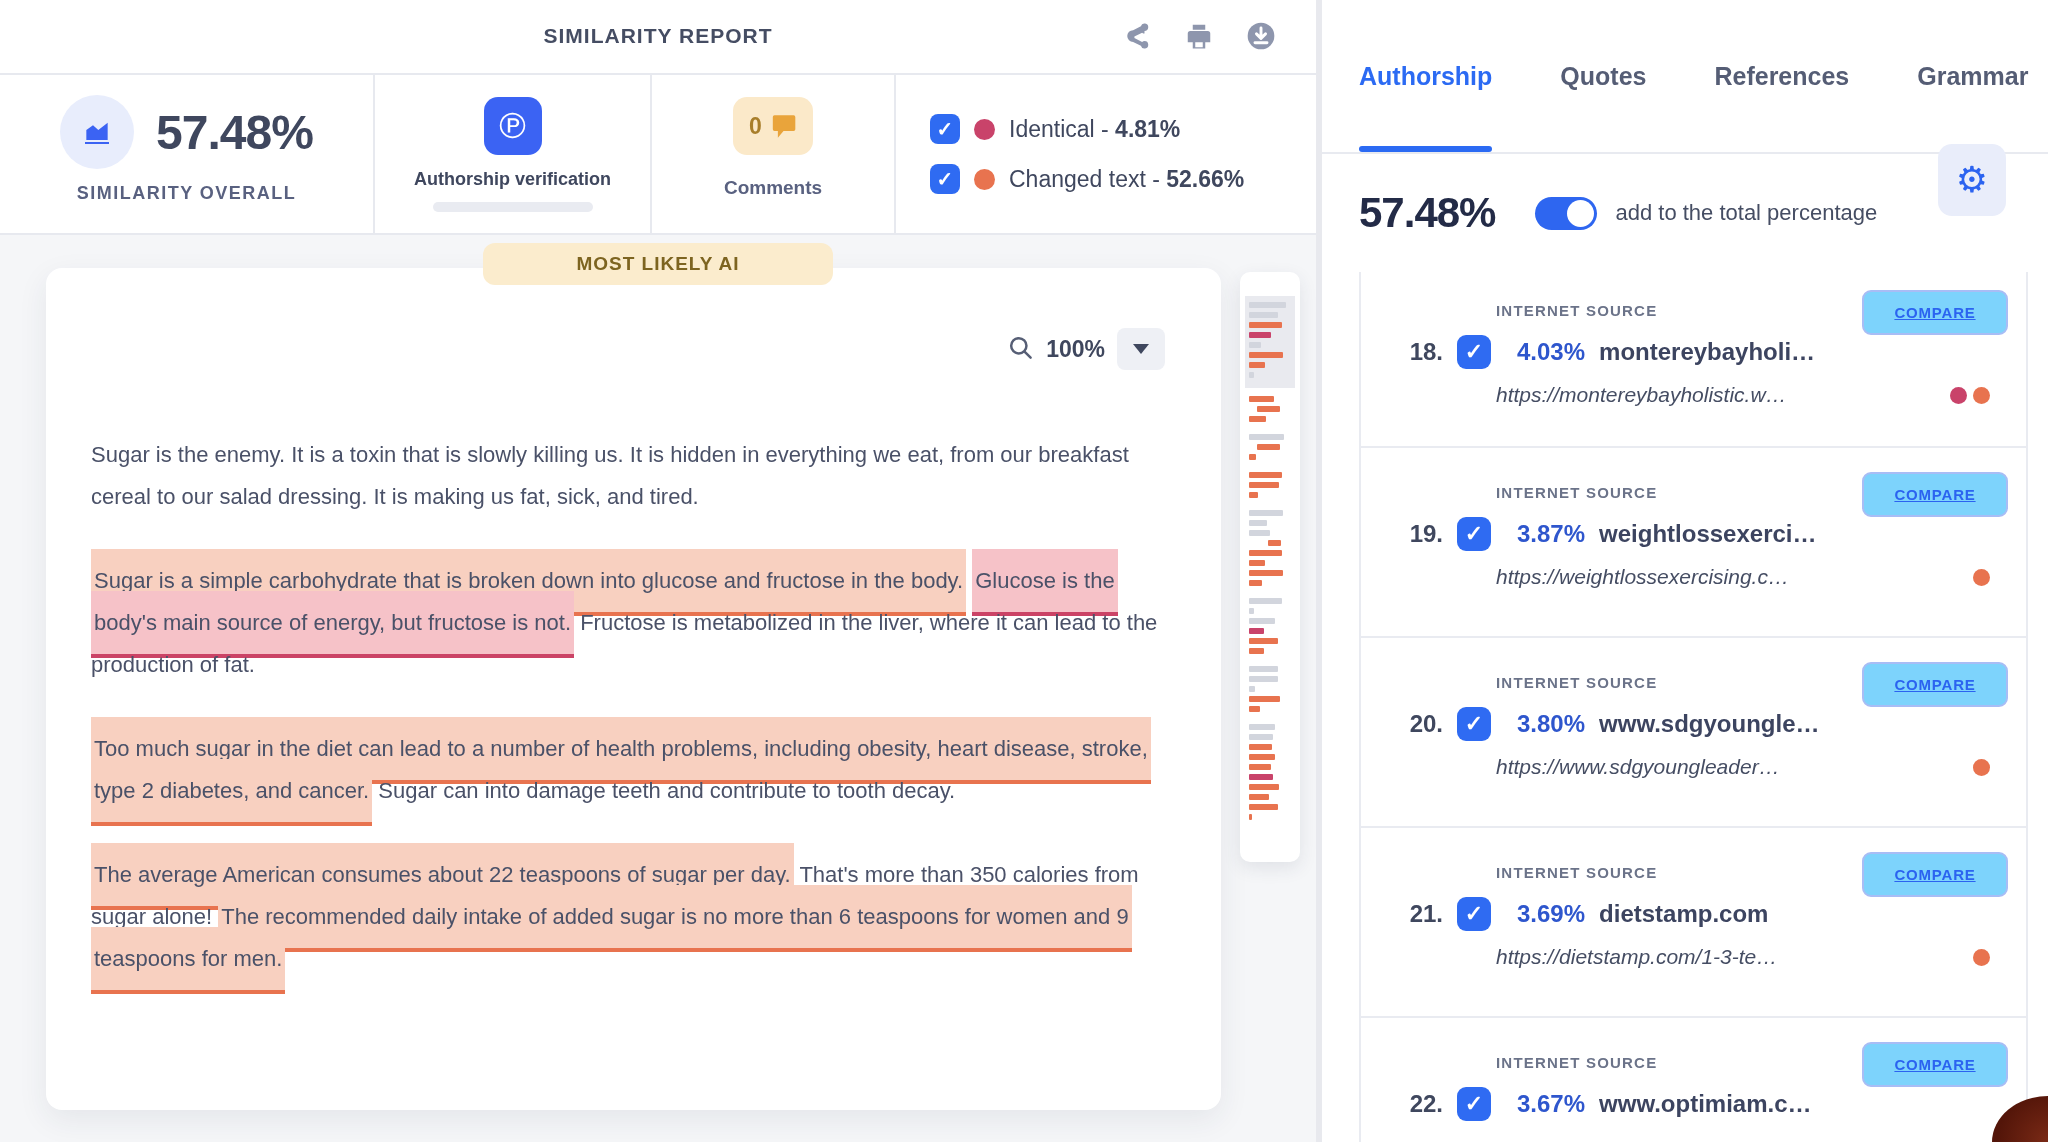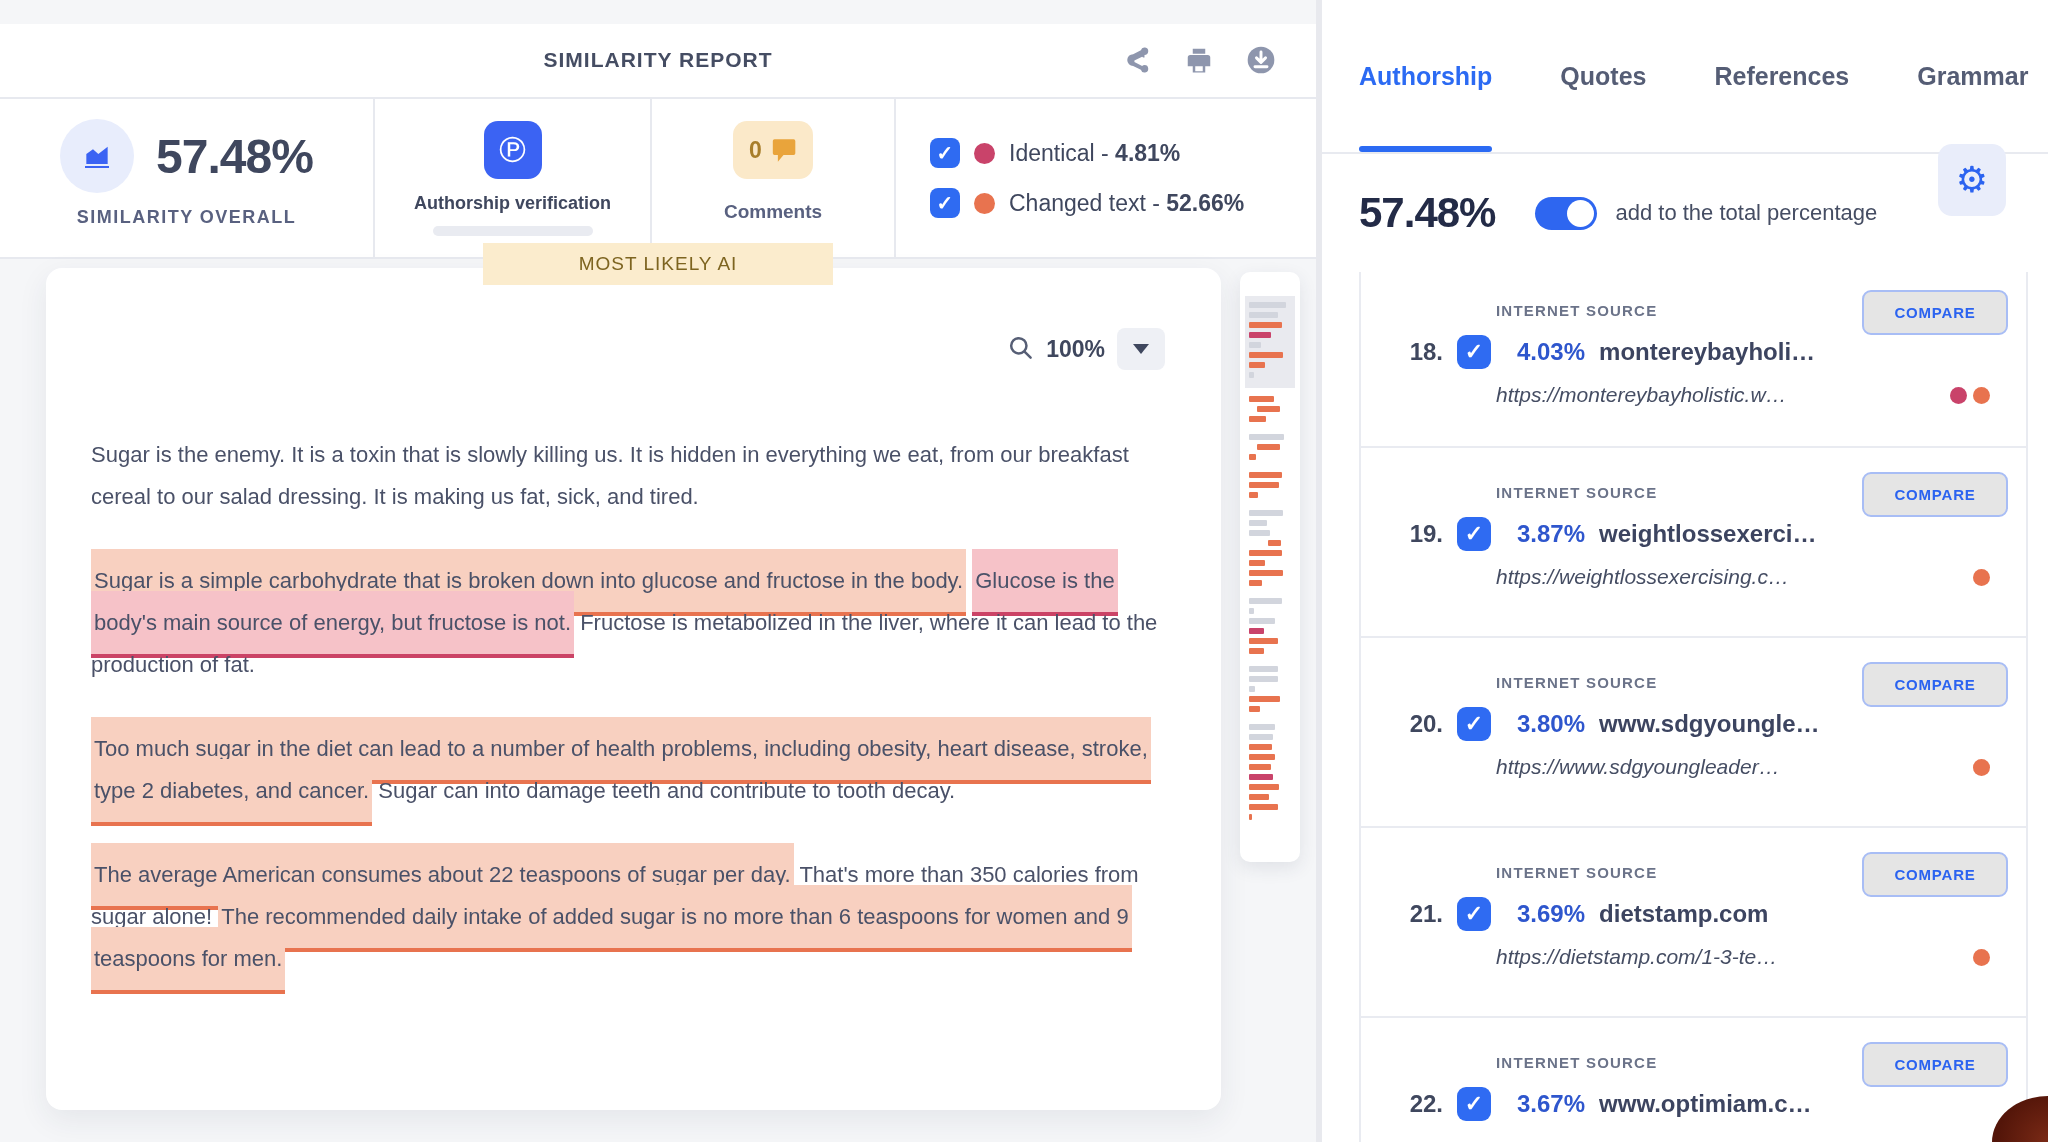--- a/index.html
+++ b/index.html
@@ -1,21 +1,21 @@
 <!DOCTYPE html>
 <html><head>
 <meta charset="utf-8">
 <style>
   * { margin:0; padding:0; box-sizing:border-box; }
   html,body { width:2048px; height:1142px; overflow:hidden; }
   body { font-family:"Liberation Sans", sans-serif; background:#f5f6f8; position:relative; color:#454d63; }
 
   
   .left-panel { position:absolute; left:0; top:0; width:1316px; height:1142px; background:#f5f6f8; }
-  .top-header { position:relative; height:75px; background:#fff; border-bottom:2px solid #e7e9ef;margin-top:24px; }
+  .top-header { position:relative; height:75px; background:#fff; border-bottom:2px solid #e7e9ef; }
   .top-title { position:absolute; left:0; right:0; top:24px; text-align:center; font-size:21px; font-weight:bold; letter-spacing:1px; color:#454d63; }
   .top-icons { position:absolute; right:38px; top:20px; display:flex; gap:28px; align-items:center; }
   .icon-btn { width:34px; height:34px; display:flex; align-items:center; justify-content:center; cursor:pointer; background:none; border:none; }
 
   .stats-row { display:flex; height:160px; background:#fff; border-bottom:2px solid #e7e9ef; }
   .stat-cell { border-right:2px solid #e7e9ef; position:relative; }
   .stat-cell:last-child { border-right:none; }
   .cell-overall { width:375px; }
   .overall-top { display:flex; align-items:center; justify-content:center; gap:22px; margin-top:20px; }
   .overall-icon-circle { width:74px; height:74px; border-radius:50%; background:#e8edfc; display:flex; align-items:center; justify-content:center; }
@@ -32,21 +32,21 @@
   .comments-count { font-size:23px; font-weight:bold; color:#a87e2a; }
   .comments-label { margin-top:22px; font-size:19px; font-weight:bold; color:#596180; }
 
   .cell-legend { flex:1; display:flex; flex-direction:column; justify-content:center; gap:20px; padding-left:34px; }
   .legend-row { display:flex; align-items:center; gap:14px; }
   .checkbox { width:30px; height:30px; border-radius:8px; background:#2f6bf2; color:#fff; display:flex; align-items:center; justify-content:center; font-size:20px; font-weight:bold; cursor:pointer; flex:none; }
   .legend-dot { width:21px; height:21px; border-radius:50%; flex:none; }
   .legend-text { font-size:23px; color:#3f475e; }
   .legend-text b { font-weight:bold; }
 
-  .ai-badge { position:absolute; left:483px; top:243px; width:350px; height:42px; background:#fbeccd; border-radius:0; display:flex; align-items:center; justify-content:center; font-size:19px; font-weight:normal; letter-spacing:1px; color:#7d6420; z-index:5; }
+  .ai-badge { position:absolute; left:483px; top:243px; width:350px; height:42px; background:#fbeccd; border-radius:12px; display:flex; align-items:center; justify-content:center; font-size:19px; font-weight:bold; letter-spacing:1px; color:#7d6420; z-index:5; }
 
   .doc-card { position:absolute; left:46px; top:268px; width:1175px; height:842px; background:#fff; border-radius:16px; box-shadow:0 10px 30px rgba(40,50,80,0.08); }
   .zoom-ctrl { position:absolute; right:56px; top:60px; display:flex; align-items:center; gap:12px; }
   .zoom-value { font-size:23px; font-weight:bold; color:#3f475e; }
   .zoom-dd { width:48px; height:42px; border-radius:8px; background:#eef0f5; border:none; display:flex; align-items:center; justify-content:center; cursor:pointer; }
   .zoom-dd .tri { width:0; height:0; border-left:8px solid transparent; border-right:8px solid transparent; border-top:10px solid #3f475e; }
 
   .doc-text { position:absolute; left:45px; top:166px; width:1080px; font-size:22px; line-height:42px; color:#4a5168; }
   .doc-text p { margin-bottom:42px; }
   .hl { padding:19px 3px; -webkit-box-decoration-break:clone; box-decoration-break:clone; cursor:pointer; }
@@ -73,21 +73,21 @@
   .toggle { margin-left:40px; width:62px; height:33px; border-radius:17px; background:#2e66f0; position:relative; cursor:pointer; flex:none; }
   .toggle .knob { position:absolute; top:3px; left:32px; width:27px; height:27px; border-radius:50%; background:#fff; }
   .toggle-label { margin-left:18px; font-size:22px; color:#454d63; }
   .gear-btn { position:absolute; right:42px; top:-10px; width:68px; height:72px; border-radius:14px; background:#e9edfa; border:none; display:flex; align-items:center; justify-content:center; font-size:36px; color:#2b63f0; cursor:pointer; }
 
   .sources-panel { position:absolute; left:37px; top:272px; width:669px; height:870px; border-left:2px solid #e9ebf1; border-right:2px solid #e9ebf1; overflow:hidden; }
   .source-item { position:relative; height:190px; border-bottom:2px solid #e9ebf1; padding-top:24px; }
   .source-item:first-child { height:176px; padding-top:18px; }
   .si-top { display:flex; align-items:flex-start; justify-content:space-between; padding:0 18px 0 135px; }
   .si-type { font-size:15px; font-weight:bold; letter-spacing:1.2px; color:#6b7389; margin-top:12px; }
-  .si-compare { width:146px; height:45px; border-radius:9px; border:2px solid #a8bdf5; background:#e5e5e5; color:#2b63f0; font-size:15px; font-weight:bold; letter-spacing:0.8px; cursor:pointer; font-family:inherit; }
+  .si-compare { width:146px; height:45px; border-radius:9px; border:2px solid #a8bdf5; background:#7dd3fc; color:#2b63f0; font-size:15px; font-weight:bold; letter-spacing:0.8px; cursor:pointer; font-family:inherit;text-decoration:underline; }
   .si-main { display:flex; align-items:center; padding-left:42px; gap:14px; }
   .si-num { font-size:24px; font-weight:bold; color:#3f475e; width:40px; text-align:right; }
   .si-check { width:34px; height:34px; border-radius:9px; background:#2f6bf2; color:#fff; display:flex; align-items:center; justify-content:center; font-size:22px; font-weight:bold; cursor:pointer; flex:none; }
   .si-pct { font-size:24px; font-weight:bold; color:#2e56cd; margin-left:12px; }
   .si-name { font-size:24px; font-weight:bold; color:#3c4460; cursor:pointer; }
   .si-url-row { display:flex; align-items:center; justify-content:space-between; margin-top:14px; padding:0 36px 0 135px; }
   .si-url { font-size:21px; font-style:italic; color:#454d63; cursor:pointer; }
   .si-dots { display:flex; gap:6px; }
   .si-dot { width:17px; height:17px; border-radius:50%; }
 

